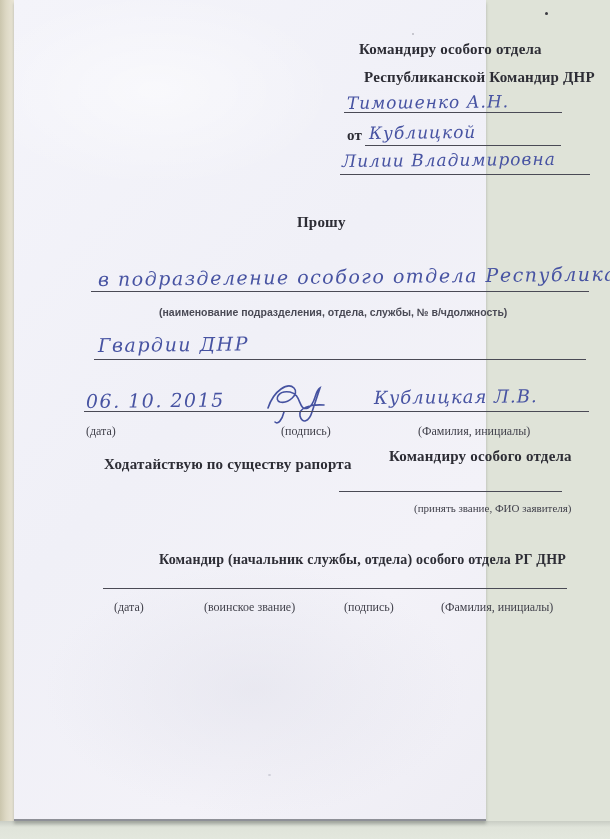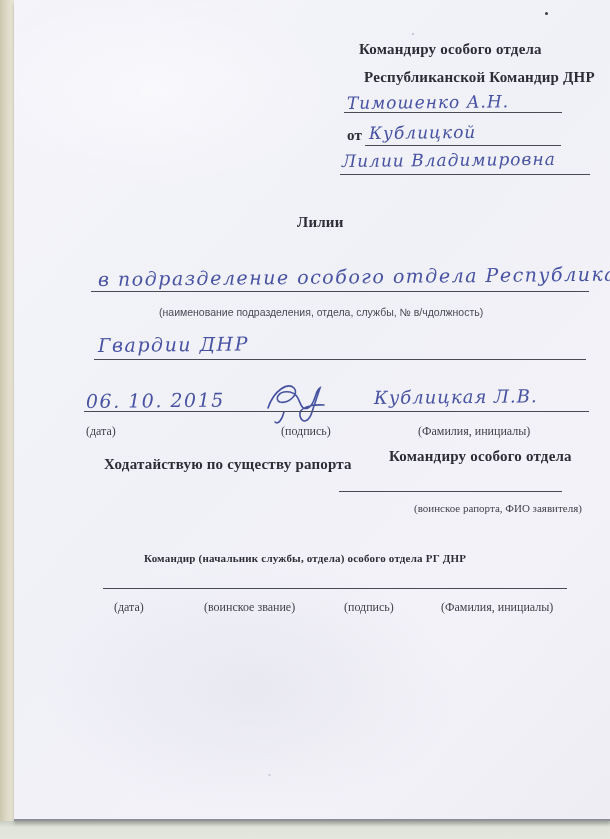--- a/index.html
+++ b/index.html
@@ -12,21 +12,21 @@
   }
   .scan-left-strip {
     position: absolute; left: 0; top: 0; width: 15px; height: 824px;
     background: linear-gradient(90deg, #cbc6ae 0%, #ddd8c4 40%, #ece8da 100%);
   }
   .scan-bottom {
     position: absolute; left: 0; top: 821px; width: 610px; height: 18px;
     background: linear-gradient(180deg, #c9cdc4 0%, #e0e4da 35%, #e3e7dd 100%);
   }
   .paper {
-    position: absolute; left: 14px; top: 0; width: 596px; height: 821px;
+    position: absolute; left: 14px; top: 0; width: 472px; height: 821px;
     background:
       radial-gradient(ellipse 300px 180px at 240px 690px, rgba(225,225,235,.55), rgba(225,225,235,0) 70%),
       radial-gradient(ellipse 260px 140px at 140px 90px, rgba(255,255,255,.5), rgba(255,255,255,0) 70%),
       linear-gradient(133deg, #f4f4fa 0%, #f0f0f7 45%, #f3f2f8 75%, #eeedf4 100%);
     border-bottom: 2px solid #8e9097;
     box-shadow: 0 3px 3px rgba(100,105,100,.4);
   }
   .abs { position: absolute; }
   .printed-bold {
     font-family: "Liberation Serif", serif;
@@ -40,20 +40,21 @@
     font-family: "Liberation Serif", serif;
     color: #42424c;
     font-size: 12px;
     white-space: nowrap;
   }
   .caption-sans {
     font-family: "Liberation Sans", sans-serif;
     color: #4a4a55;
     font-size: 10.5px;
     white-space: nowrap;
+    font-weight: bold;
   }
   .hand {
     font-family: "DejaVu Serif", serif;
     font-style: italic;
     color: #4753a2;
     white-space: nowrap;
     transform: rotate(-.6deg);
     transform-origin: left bottom;
   }
   .hand-lg { font-size: 19px; letter-spacing: 1.5px; }
@@ -82,21 +83,21 @@
   <div class="abs hand hand-md" style="left:333px; top:93px;">Тимошенко А.Н.</div>
   <div class="abs blank-line" style="left:330px; top:112px; width:218px;"></div>
 
   <div class="abs printed-bold" style="left:333px; top:127px;">от</div>
   <div class="abs hand hand-md" style="left:355px; top:123px;">Кублицкой</div>
   <div class="abs blank-line" style="left:351px; top:145px; width:196px;"></div>
 
   <div class="abs hand hand-md" style="left:328px; top:151px;">Лилии Владимировна</div>
   <div class="abs blank-line" style="left:326px; top:174px; width:250px;"></div>
 
-  <div class="abs printed-bold" style="left:283px; top:214px;">Лилии</div>
+  <div class="abs printed-bold" style="left:283px; top:214px;">Прошу</div>
 
 
   <div class="abs hand hand-lg" style="left:84px; top:268px;">в подразделение особого отдела Республиканской</div>
   <div class="abs blank-line" style="left:77px; top:291px; width:498px;"></div>
 
   <div class="abs caption-sans" style="left:145px; top:306px;">(наименование подразделения, отдела, службы, № в/чдолжность)</div>
 
   <div class="abs hand hand-lg" style="left:84px; top:334px;">Гвардии ДНР</div>
   <div class="abs blank-line" style="left:80px; top:359px; width:492px;"></div>
 
@@ -112,23 +113,23 @@
 
   <div class="abs caption" style="left:72px; top:424px;">(дата)</div>
   <div class="abs caption" style="left:267px; top:424px;">(подпись)</div>
   <div class="abs caption" style="left:404px; top:424px;">(Фамилия, инициалы)</div>
 
   <div class="abs printed-bold" style="left:375px; top:448px;">Командиру особого отдела</div>
 
   <div class="abs printed-bold" style="left:90px; top:456px;">Ходатайствую по существу рапорта</div>
   <div class="abs blank-line" style="left:325px; top:491px; width:223px;"></div>
 
-  <div class="abs caption" style="left:400px; top:502px; font-size:11px;">(воинское рапорта, ФИО заявителя)</div>
+  <div class="abs caption" style="left:400px; top:502px; font-size:11px;">(принять звание, ФИО заявителя)</div>
 
-  <div class="abs printed-bold" style="left:130px; top:552px; font-size:11px;">Командир (начальник службы, отдела) особого отдела РГ ДНР</div>
+  <div class="abs printed-bold" style="left:145px; top:552px; font-size:14px;">Командир (начальник службы, отдела) особого отдела РГ ДНР</div>
 
   <div class="abs blank-line" style="left:89px; top:588px; width:464px;"></div>
 
   <div class="abs caption" style="left:100px; top:600px;">(дата)</div>
   <div class="abs caption" style="left:190px; top:600px;">(воинское звание)</div>
   <div class="abs caption" style="left:330px; top:600px;">(подпись)</div>
   <div class="abs caption" style="left:427px; top:600px;">(Фамилия, инициалы)</div>
 
 </div>
 

